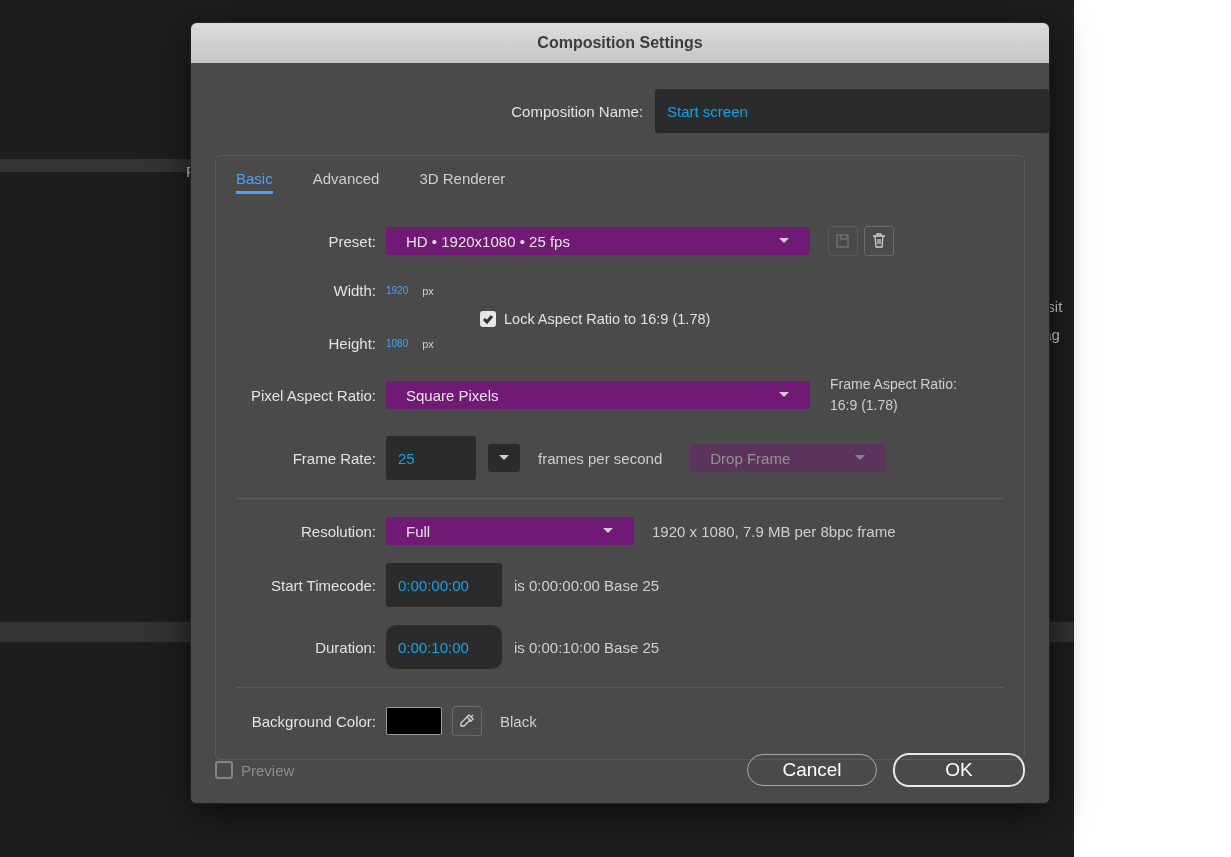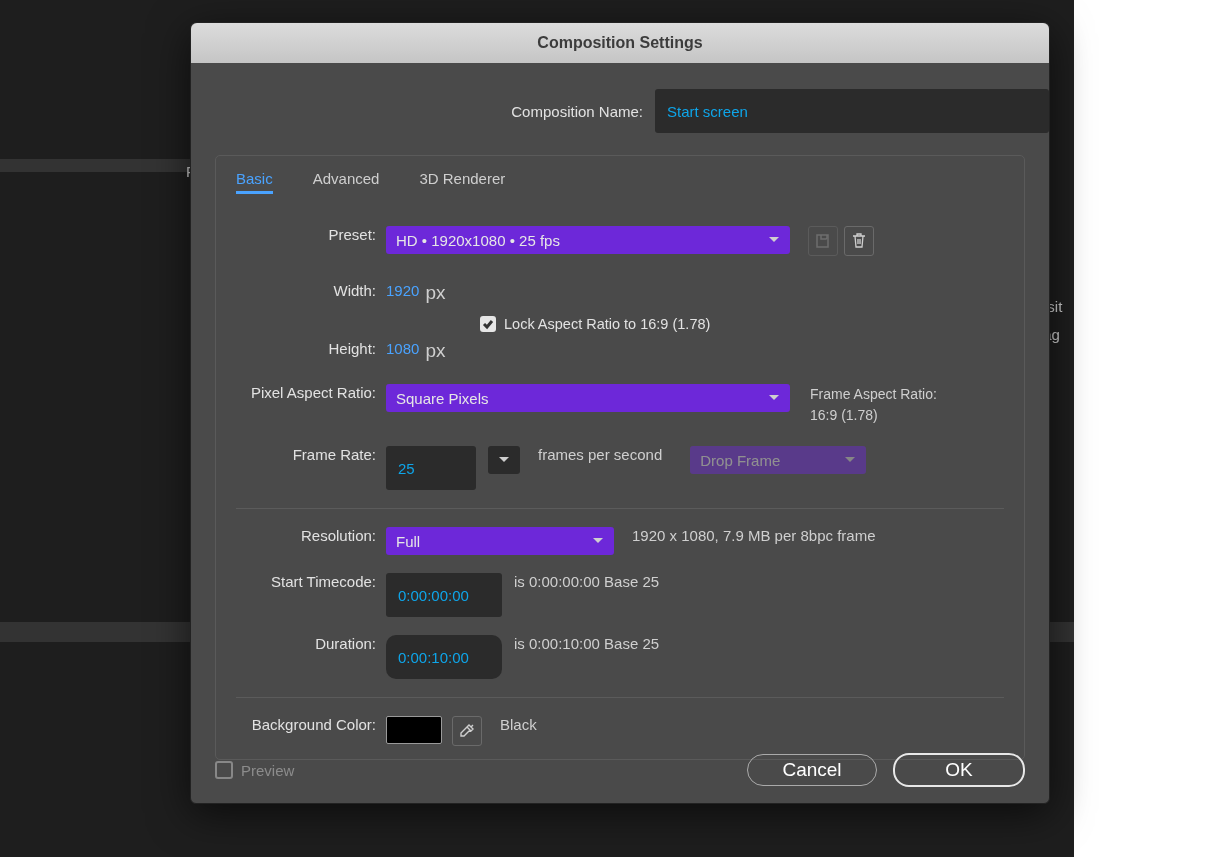--- a/index.html
+++ b/index.html
@@ -11,30 +11,30 @@
   .titlebar{height:40px;background:linear-gradient(#dcdcdc,#c5c5c5);border-top-left-radius:6px;border-top-right-radius:6px;display:flex;align-items:center;justify-content:center;color:#3c3c3c;font-weight:600;font-size:16px}
   .name-row{display:flex;align-items:center;justify-content:flex-end;gap:12px;padding:26px 0 22px}
   .label{color:#e2e2e2;font-size:15px}
   .label.dim{color:#8c8c8c}
   .text-input{background:#2b2b2b;border:none;border-radius:3px;color:#0ea5e9;height:44px;padding:0 12px;font-size:15px}
   .name-input{width:370px}
   .panel{margin:0 24px;border:1px solid #5a5a5a;border-radius:5px;height:605px;padding:0 20px;position:relative;box-sizing:border-box}
   .tabs{display:flex;gap:40px;padding:14px 0 10px}
   .tab{color:#cfcfcf;font-size:15px;cursor:pointer}
   .tab.active{color:#4aa3ff;border-bottom:3px solid #4aa3ff;padding-bottom:4px}
-  .row{display:flex;align-items:flex-start;margin-top:16px}
+  .row{display:flex;align-items:center;margin-top:16px}
   .row .lbl{width:140px;text-align:right;padding-right:10px;font-size:15px;color:#e2e2e2}
-  .select{background:#6d28d9;border:none;border-radius:3px;height:28px;display:flex;align-items:center;justify-content:space-between;padding:0 10px;color:#e6e6e6;font-size:15px;cursor:pointer}
+  .select{background:#701a75;border:none;border-radius:3px;height:28px;display:flex;align-items:center;justify-content:space-between;padding:0 20px;color:#e6e6e6;font-size:15px;cursor:pointer}
   .chev{margin-left:auto}
   .chev svg{width:12px;height:12px;fill:#cfcfcf}
   .ddbtn{background:#2b2b2b;border:none;border-radius:3px;width:32px;height:28px;display:flex;align-items:center;justify-content:center;cursor:pointer}
   .iconbtn{width:28px;height:28px;border:1px solid #6a6a6a;border-radius:3px;display:flex;align-items:center;justify-content:center;cursor:pointer}
   .iconbtn.disabled{opacity:.55;cursor:default}
-  .link{color:#4aa3ff;font-size:15px}
-  .unit{color:#cfcfcf;margin-left:6px;font-size:19px}
+  .link{color:#4aa3ff;font-size:10px}
+  .unit{color:#cfcfcf;margin-left:14px;font-size:11px}
   .chk{width:16px;height:16px;background:#e6e6e6;border-radius:3px;display:flex;align-items:center;justify-content:center;margin-right:8px;cursor:pointer}
   .chk svg{width:12px;height:12px;stroke:#333;stroke-width:3;fill:none}
   .chk.empty{background:transparent;border:2px solid #888;width:14px;height:14px}
   .swatch{width:54px;height:26px;background:#000;border:1px solid #9a9a9a;border-radius:2px;cursor:pointer}
   .eyedrop{width:28px;height:28px;border:1px solid #6a6a6a;border-radius:3px;display:flex;align-items:center;justify-content:center;cursor:pointer;margin-left:10px}
   .hr{height:1px;background:#5b5b5b;margin:18px 0 0}
   .footer{position:absolute;left:0;right:0;bottom:16px;display:flex;align-items:center;padding:0 24px}
   .btn{width:128px;height:30px;border:1px solid #aaa;border-radius:16px;background:transparent;display:flex;align-items:center;justify-content:center;color:#ffffff;font-size:19px;cursor:pointer}
   .btn.primary{border:2px solid #e8e8e8;font-weight:500}
   .hint{color:#cfcfcf;font-size:15px;margin-left:18px}

